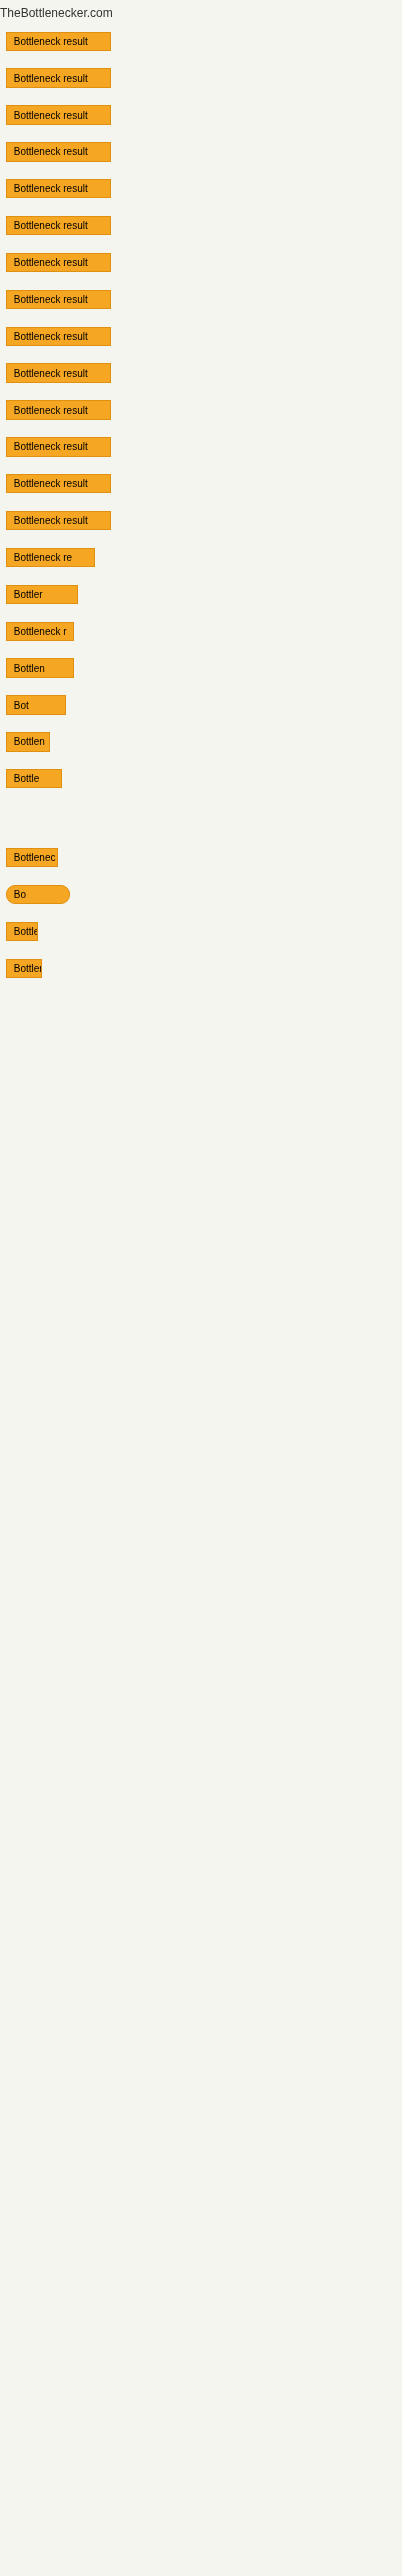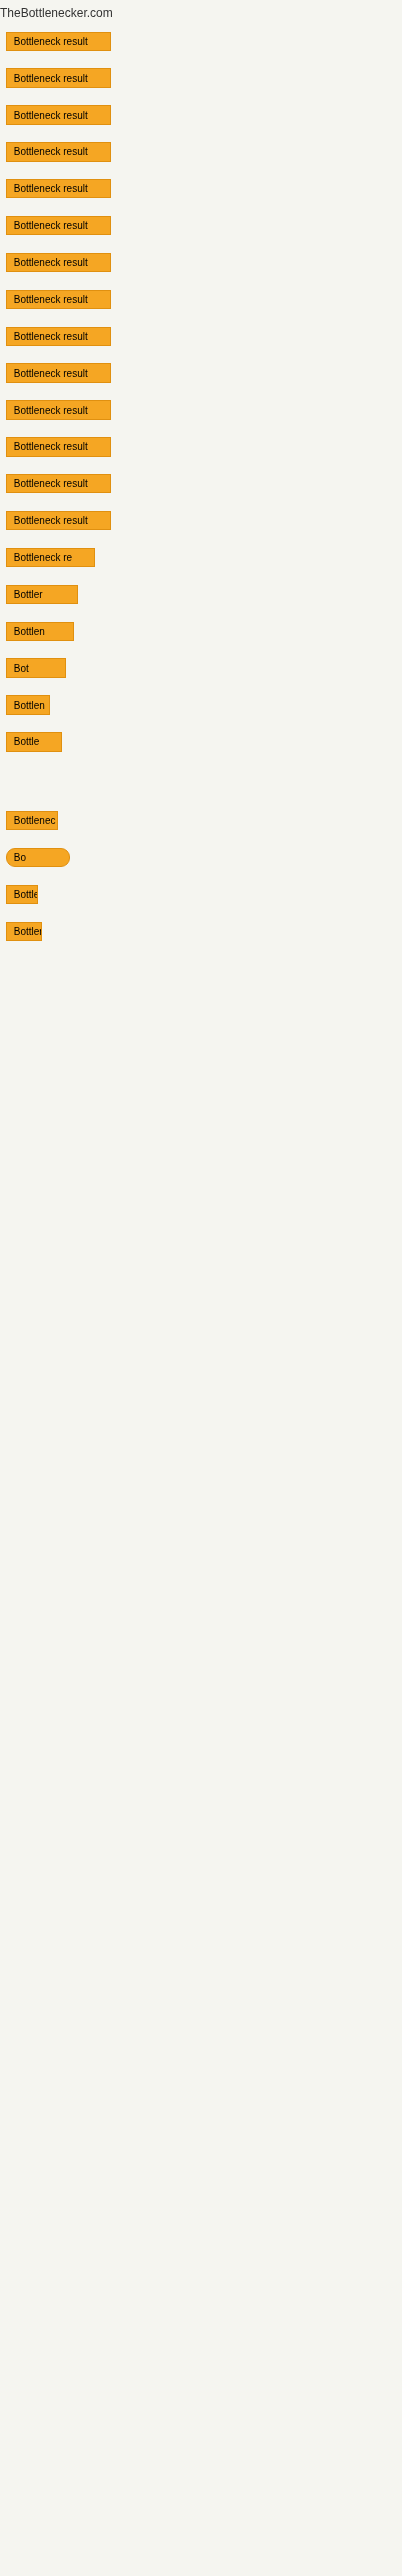--- a/index.html
+++ b/index.html
@@ -91,20 +91,21 @@
       <div class="bottleneck-item row-7"><div class="bottleneck-badge">Bottleneck result</div></div>
       <div class="bottleneck-item row-8"><div class="bottleneck-badge">Bottleneck result</div></div>
       <div class="bottleneck-item row-9"><div class="bottleneck-badge">Bottleneck result</div></div>
       <div class="bottleneck-item row-10"><div class="bottleneck-badge">Bottleneck result</div></div>
       <div class="bottleneck-item row-11"><div class="bottleneck-badge">Bottleneck result</div></div>
       <div class="bottleneck-item row-12"><div class="bottleneck-badge">Bottleneck result</div></div>
       <div class="bottleneck-item row-13"><div class="bottleneck-badge">Bottleneck result</div></div>
       <div class="bottleneck-item row-14"><div class="bottleneck-badge">Bottleneck result</div></div>
       <div class="bottleneck-item row-15"><div class="bottleneck-badge">Bottleneck re</div></div>
       <div class="bottleneck-item row-16"><div class="bottleneck-badge">Bottler</div></div>
+      <div class="bottleneck-item row-17"><div class="bottleneck-badge">Bottleneck r</div></div>
       <div class="bottleneck-item row-18"><div class="bottleneck-badge">Bottlen</div></div>
       <div class="bottleneck-item row-19"><div class="bottleneck-badge">Bot</div></div>
       <div class="bottleneck-item row-20"><div class="bottleneck-badge">Bottlen</div></div>
       <div class="bottleneck-item row-21"><div class="bottleneck-badge">Bottle</div></div>
       <div class="bottleneck-item row-22"><div class="bottleneck-badge">Bottlenec</div></div>
       <div class="bottleneck-item row-23"><div class="bottleneck-badge">Bo</div></div>
       <div class="bottleneck-item row-24"><div class="bottleneck-badge">Bottle</div></div>
       <div class="bottleneck-item row-25"><div class="bottleneck-badge">Bottler</div></div>
       <div style="height: 1288px;"></div>
     </div>

